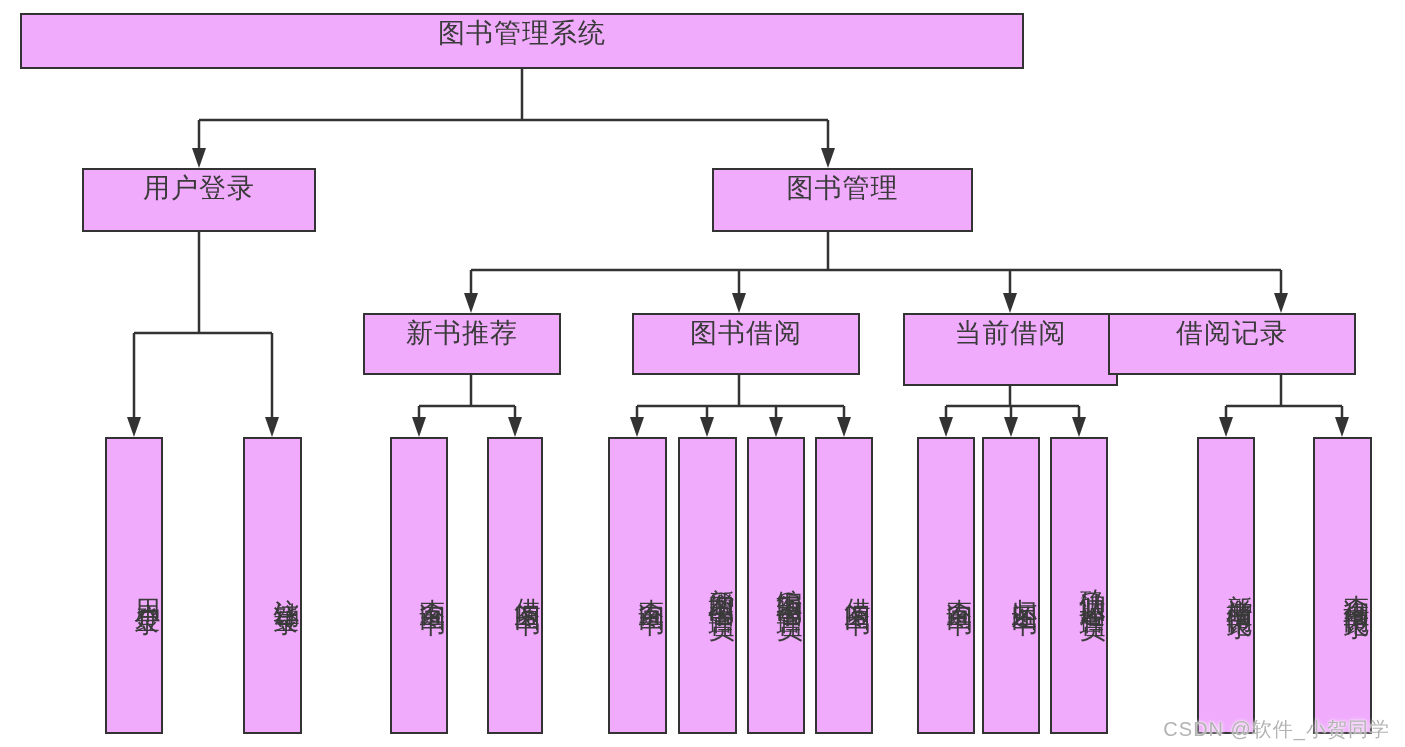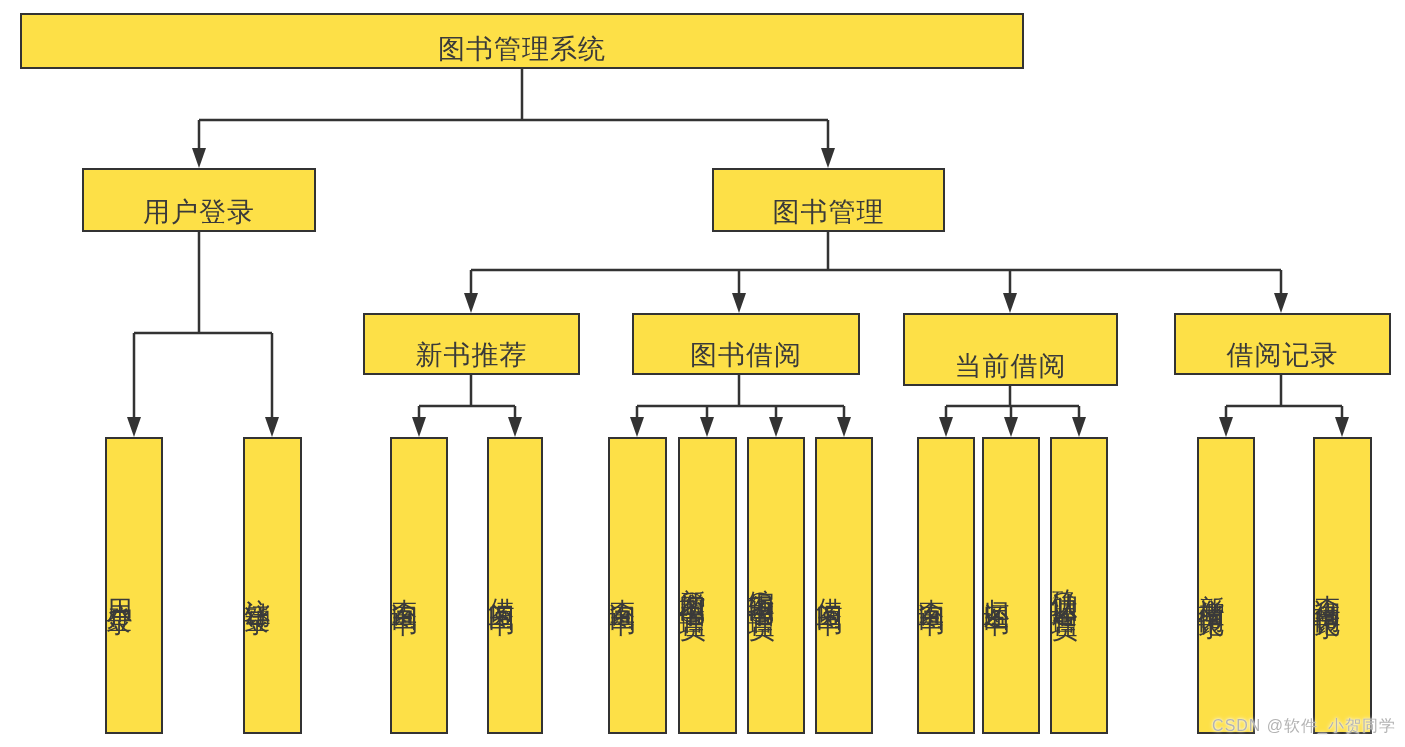--- a/index.html
+++ b/index.html
@@ -20,40 +20,40 @@
   .wire {
     fill: none;
     stroke: #333333;
     stroke-width: 2.5;
   }
   .arrows polygon { fill: #333333; stroke: none; }
   .node {
     position: absolute;
     box-sizing: border-box;
     border: 2.5px solid #333333;
-    background: #fde047;
+    background: #f0abfc;
     display: flex;
-    align-items: flex-end;
+    align-items: flex-start;
     justify-content: center;
     color: #3a3a3a;
   }
   .node.h { font-size: 27px; letter-spacing: 1px; }
   .node.v {
     writing-mode: vertical-rl;
     text-orientation: mixed;
     font-size: 26px;
     letter-spacing: 4px;
     line-height: 1;
   }
   .node .lbl { white-space: nowrap; }
   .watermark {
     position: absolute;
     top: 716px;
-    right: 9px;
-    font-size: 16px;
+    right: 15px;
+    font-size: 20px;
     color: #b3b3b3;
     letter-spacing: 1px;
     text-shadow: 0 0 4px #ffffff, 0 0 2px #ffffff;
     z-index: 5;
     white-space: nowrap;
   }
 </style>
 </head>
 <body>
 
@@ -91,34 +91,34 @@
     </g>
   </svg>
 
   <div class="node h" style="left:20px; top:13px; width:1004px; height:56px">
     <span class="lbl">图书管理系统</span>
   </div>
 
   <div class="node h" style="left:82px; top:168px; width:234px; height:64px">
     <span class="lbl">用户登录</span>
   </div>
-  <div class="node h" style="left:712px; top:168px; width:233px; height:64px">
+  <div class="node h" style="left:712px; top:168px; width:261px; height:64px">
     <span class="lbl">图书管理</span>
   </div>
 
-  <div class="node h" style="left:363px; top:313px; width:217px; height:62px">
+  <div class="node h" style="left:363px; top:313px; width:198px; height:62px">
     <span class="lbl">新书推荐</span>
   </div>
   <div class="node h" style="left:632px; top:313px; width:228px; height:62px">
     <span class="lbl">图书借阅</span>
   </div>
   <div class="node h" style="left:903px; top:313px; width:215px; height:73px">
     <span class="lbl">当前借阅</span>
   </div>
-  <div class="node h" style="left:1174px; top:313px; width:217px; height:62px">
+  <div class="node h" style="left:1108px; top:313px; width:248px; height:62px">
     <span class="lbl">借阅记录</span>
   </div>
 
   <div class="node v" style="left:105px; top:437px; width:58px; height:297px">
     <span class="lbl">用户登录</span>
   </div>
   <div class="node v" style="left:243px; top:437px; width:59px; height:297px">
     <span class="lbl">注销登录</span>
   </div>
 

